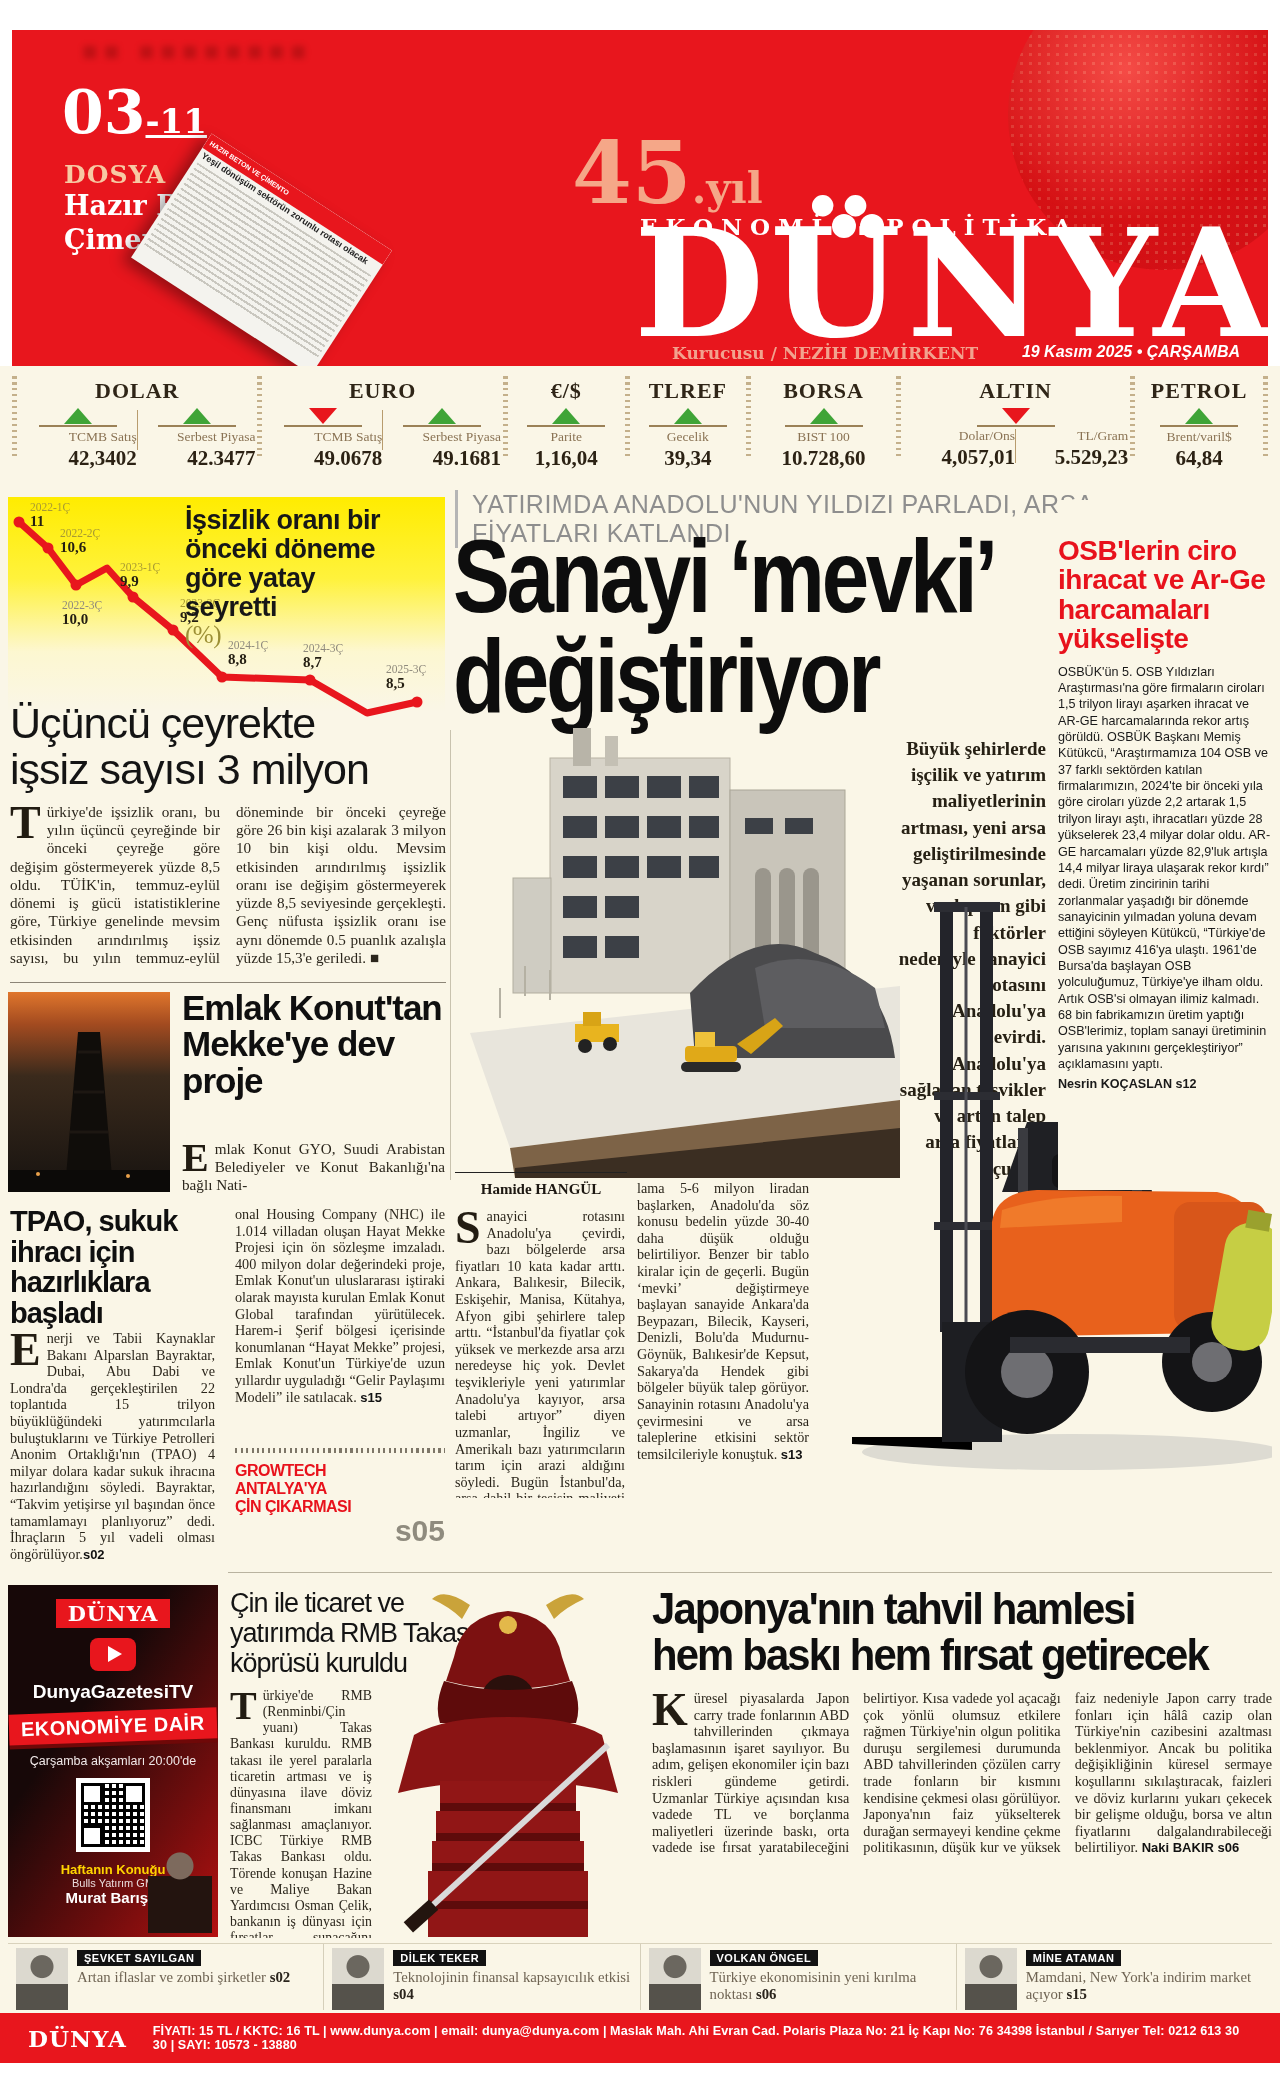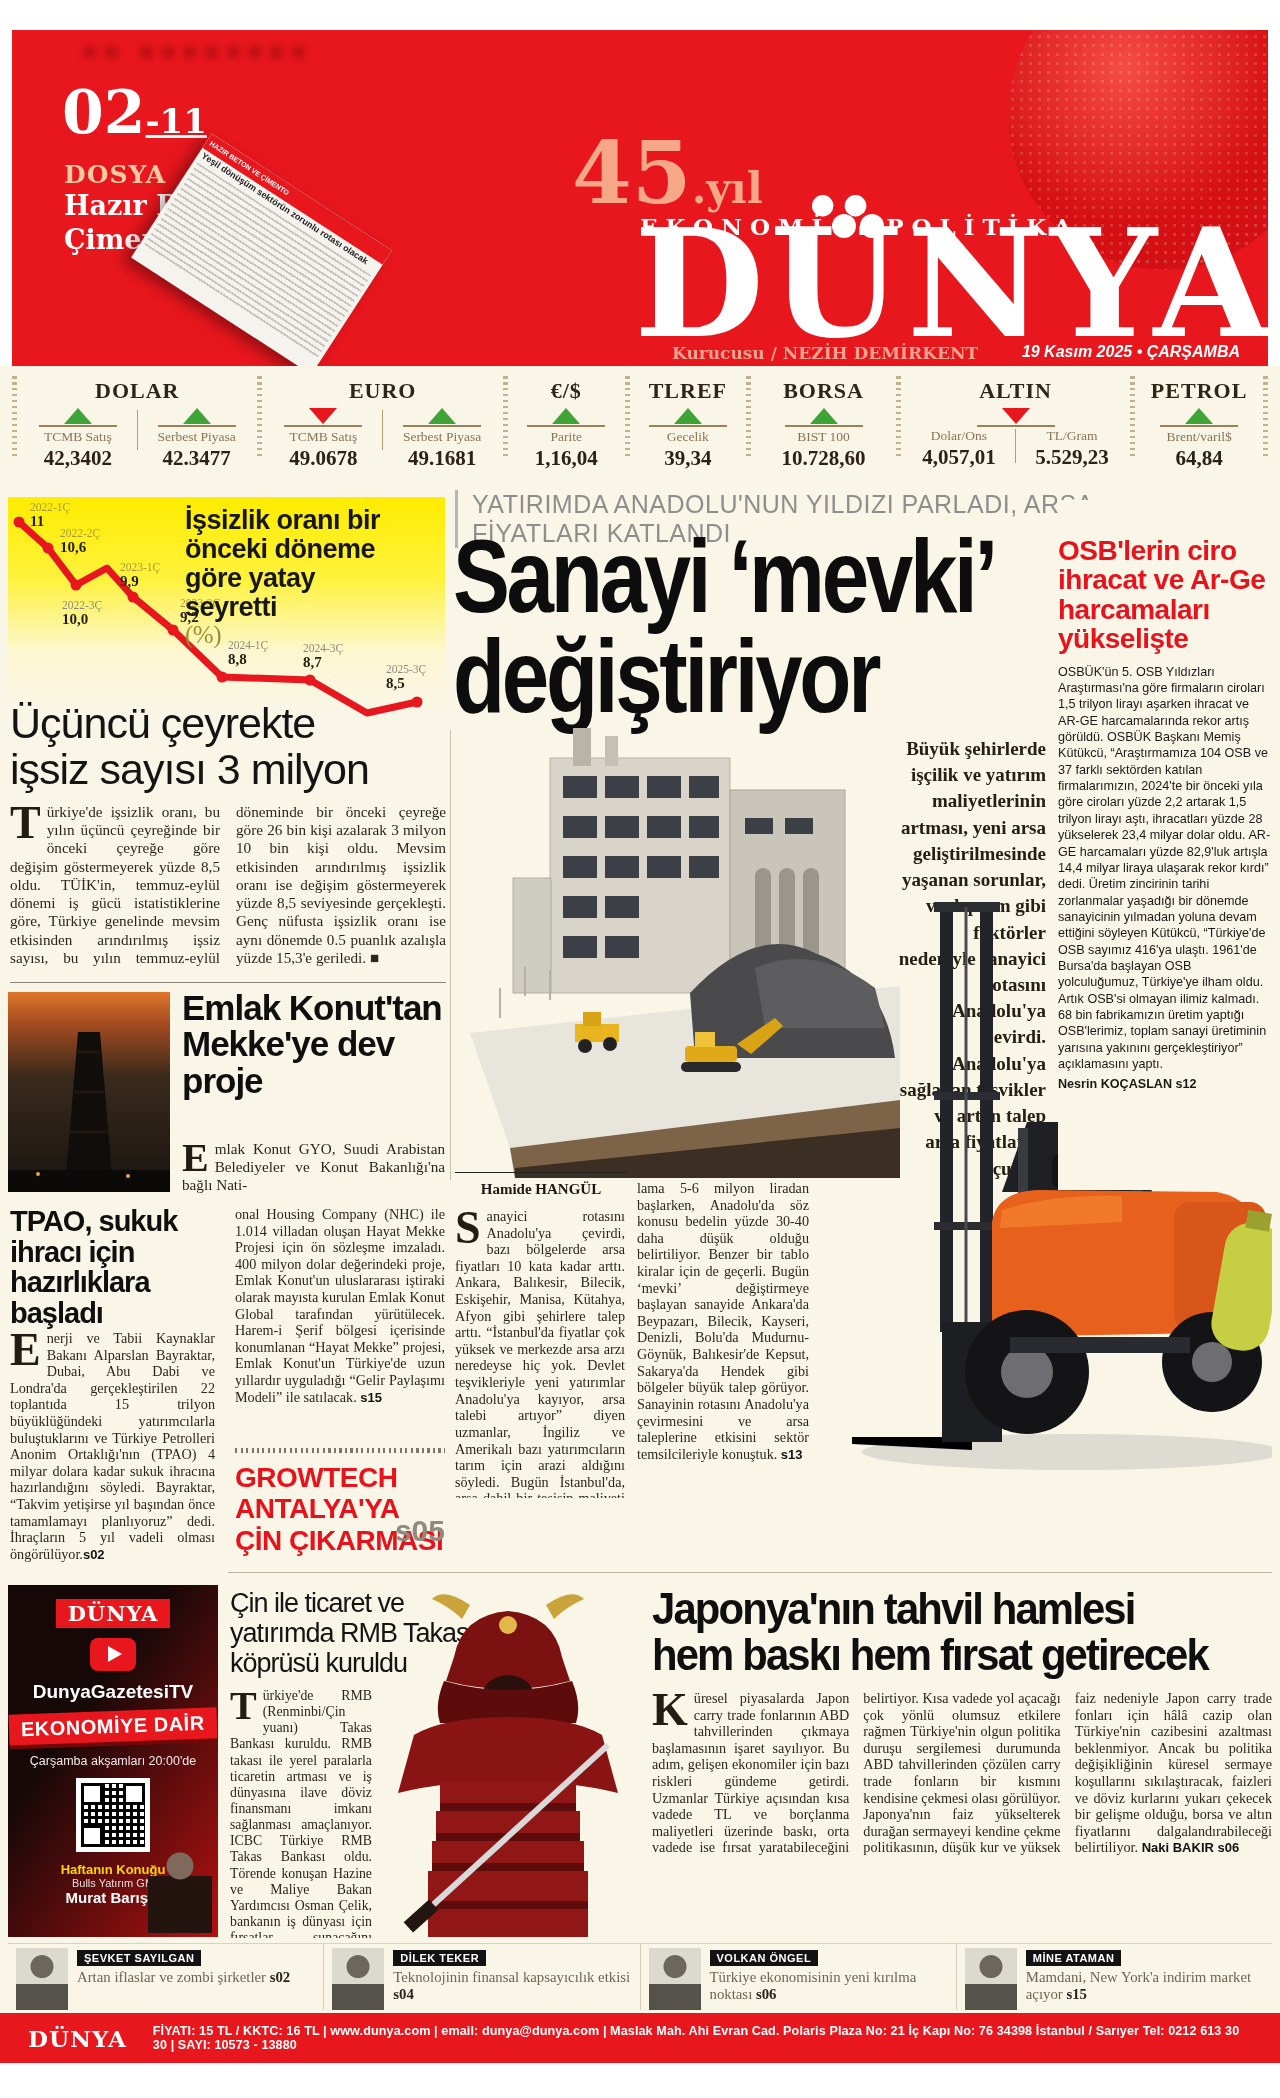--- a/index.html
+++ b/index.html
@@ -32,21 +32,21 @@
   .dateline{font-weight:bold;font-size:16px;color:#fff;}
   
   .fin-strip{display:flex;align-items:stretch;padding:8px 10px 6px 10px;}
   .fin-divider{width:5px;background-image:repeating-linear-gradient(#c4b08b 0 2.5px,transparent 2.5px 6px);margin:0 2px;}
   .fin-cell{flex:1;text-align:center;padding-top:2px;}
   .fin-label{font-family:"Liberation Serif",serif;font-weight:bold;font-size:22px;color:#2f2517;letter-spacing:1px;}
   .arrow-wrap{width:78px;margin:4px auto 2px auto;border-bottom:2px solid #9b8157;display:flex;justify-content:center;padding-bottom:1px;}
   .tri{width:0;height:0;border-left:14px solid transparent;border-right:14px solid transparent;}
   .tri-up{border-bottom:16px solid #3fa437;}
   .tri-down{border-top:16px solid #e8161d;border-bottom:none;}
-  .fin-cols{display:flex;justify-content:center;align-items:flex-start;}
+  .fin-cols{display:flex;justify-content:center;align-items:flex-start;text-align:right;}
   .fin-col{flex:1;}
   .fin-sub{font-family:"Liberation Serif",serif;font-size:13.5px;color:#8a7354;margin-top:1px;}
   .fin-val{font-family:"Liberation Serif",serif;font-weight:bold;font-size:21px;color:#2c2214;margin-top:1px;}
   .fin-subdiv{width:1px;background:#b89c6e;height:40px;margin-top:6px;}
   
   .chart-box{background:linear-gradient(180deg,#ffec00 0%,#fff23c 38%,rgba(255,248,190,.55) 72%,rgba(250,246,231,0) 100%);}
   .chart-title{font-weight:bold;font-size:27px;line-height:1.07;color:#171717;text-align:left;letter-spacing:-.5px;}
   .chart-unit{font-family:"Liberation Serif",serif;font-size:25px;color:#9c8f35;font-weight:normal;}
   .c-lbl{font:11.5px "Liberation Serif",serif;}
   .olive{fill:#a89a33;} .graylbl{fill:#8f8a7d;}
@@ -60,21 +60,21 @@
   .body-txt{font-family:"Liberation Serif",serif;font-size:15.2px;line-height:1.2;color:#2b261c;text-align:justify;}
   .body-sm{font-family:"Liberation Serif",serif;font-size:14.2px;line-height:1.17;color:#2b261c;text-align:justify;}
   .dc{float:left;font-family:"Liberation Serif",serif;font-weight:bold;font-size:46px;line-height:36px;padding:2px 6px 0 0;color:#221c12;}
   .pref{font-weight:bold;color:#111;font-family:"Liberation Sans",sans-serif;font-size:13px;}
   .byline{font-family:"Liberation Serif",serif;font-weight:bold;font-size:15px;text-align:center;border-top:1px solid #222;padding-top:8px;color:#1d1812;}
   .rule-h{border-top:1px solid #8c8577;}
   .rule-v{width:1px;background:#c8c2ae;}
   .osb-title{font-weight:bold;font-size:28px;line-height:1.05;color:#e8121c;letter-spacing:-.5px;}
   .osb-body{font-size:12.6px;line-height:1.3;color:#191919;}
   .dash-row{height:5px;background-image:repeating-linear-gradient(90deg,#7d7668 0 2px,transparent 2px 5.5px);}
-  .grow{font-weight:bold;font-size:28px;line-height:1.12;color:#e8121c;letter-spacing:-.5px;}
+  .grow{font-weight:bold;font-size:16px;line-height:1.12;color:#e8121c;letter-spacing:-.5px;}
   .s-big{font-weight:bold;font-size:30px;color:#8f8b7e;}
   
   .tpao-photo{background:linear-gradient(180deg,#e0762c 0%,#a34b20 16%,#3a2a1c 42%,#171310 100%);}
   .col-photo{width:52px;height:62px;flex:none;background:
      radial-gradient(circle at 50% 30%, #6b675f 0 11px, transparent 12px),
      linear-gradient(180deg,#dcd9cf 0 58%,#55524b 58%);}
   .bars{height:32px;background:repeating-linear-gradient(90deg,#111 0 2px,#fff 2px 4px,#111 4px 5px,#fff 5px 8px,#111 8px 11px,#fff 11px 13px,#111 13px 14px,#fff 14px 17px);}
   
   .tv-box{background:linear-gradient(125deg,#170808 35%,#6e0d0d 72%,#b51111 100%);overflow:hidden;color:#fff;text-align:center;}
   .tv-logo{display:inline-block;background:#e8161d;color:#fff;font-family:"DejaVu Serif",serif;font-weight:bold;
@@ -115,21 +115,21 @@
 
 <div id="canvas">
 
   <div class="abs cream-bg" style="left:0;top:366px;width:1280px;height:1647px;"></div>
 
   <div class="abs red-header" style="left:12px;top:30px;width:1256px;height:336px;">
     <div class="abs ghost" style="left:70px;top:6px;">■■ ■■■■■■■■</div>
     <div class="abs globe" style="right:-50px;top:-70px;width:310px;height:310px;"></div>
 
     <div class="abs" style="left:50px;top:52px;">
-      <span class="pg-big">02</span><span class="pg-small">-11</span>
+      <span class="pg-big">03</span><span class="pg-small">-11</span>
     </div>
     <div class="abs dosya" style="left:52px;top:130px;">DOSYA</div>
     <div class="abs dossier" style="left:52px;top:160px;">Hazır Beton ve</div>
     <div class="abs dossier" style="left:52px;top:194px;">Çimento</div>
 
     <div class="abs np-thumb" style="left:142px;top:150px;">
       <div class="np-strip">HAZIR BETON VE ÇİMENTO</div>
       <div class="np-hl">Yeşil dönüşüm sektörün zorunlu rotası olacak</div>
       <div class="np-lines"></div>
     </div>

